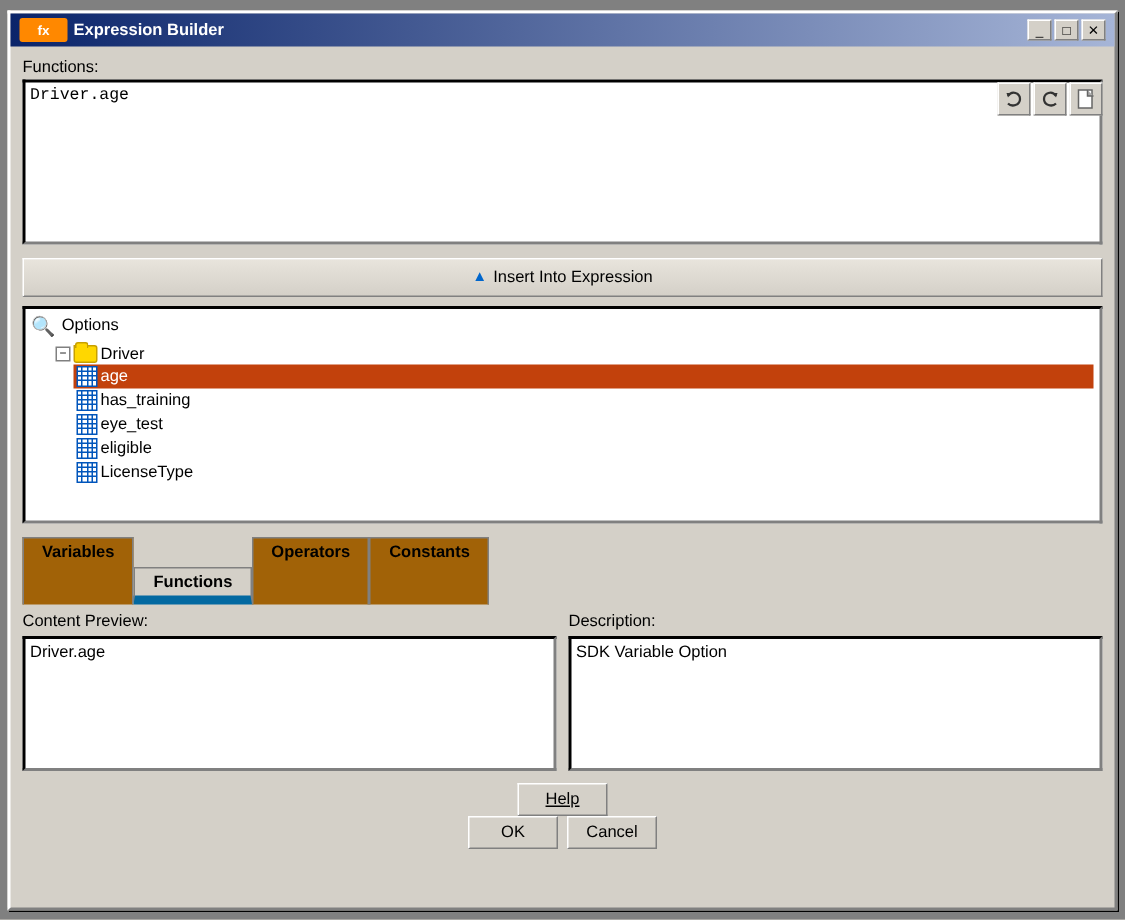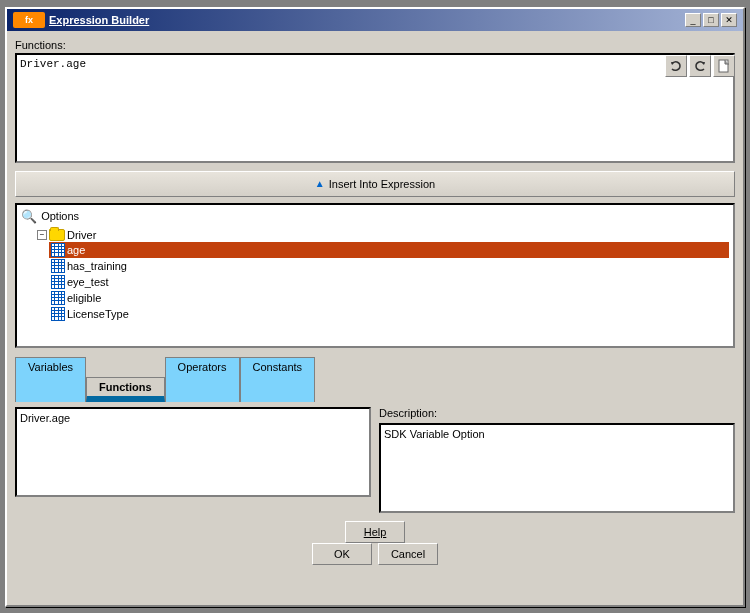--- a/index.html
+++ b/index.html
@@ -48,21 +48,20 @@
       align-items: center;
       justify-content: center;
       font-size: 9px;
       color: white;
       font-weight: bold;
     }
     .title-text {
       font-size: 11px;
       font-weight: bold;
       color: white;
-      text-decoration: underline;
     }
     .title-controls {
       display: flex;
       gap: 2px;
     }
     .title-btn {
       width: 16px;
       height: 14px;
       background: #d4d0c8;
       border: 1px solid #ffffff;
@@ -213,27 +212,28 @@
     .indent1 { margin-left: 14px; }
     .indent2 { margin-left: 28px; }
     .item-label { font-size: 11px; }
     .tabs-row {
       display: flex;
       gap: 0;
       flex-shrink: 0;
     }
     .tab {
       padding: 3px 12px;
-      background: #7dd3fc;
+      background: #a16207;
       border: 1px solid #808080;
       border-bottom: none;
       cursor: pointer;
       font-size: 11px;
       position: relative;
       top: 1px;
+      font-weight: bold;
     }
     .tab.active {
       background: #d4d0c8;
       border-bottom: 6px solid #0369a1;
       font-weight: bold;
       z-index: 1;
       margin-top: 20px;
     }
     .bottom-panels {
       display: flex;
@@ -471,20 +471,21 @@
       <div class="tab">
         <span>Operators</span>
       </div>
       <div class="tab">
         <span>Constants</span>
       </div>
     </div>
 
     <div class="bottom-panels">
       <div class="bottom-panel">
+        <div class="label">Content Preview:</div>
         <textarea class="bottom-textarea" readonly="" style="">Driver.age</textarea>
       </div>
       <div class="bottom-panel">
         <div class="label">Description:</div>
         <textarea class="bottom-textarea" readonly="" style="">SDK Variable Option</textarea>
       </div>
     </div>
 
     <div class="footer-row">
       <div class="footer-left">

